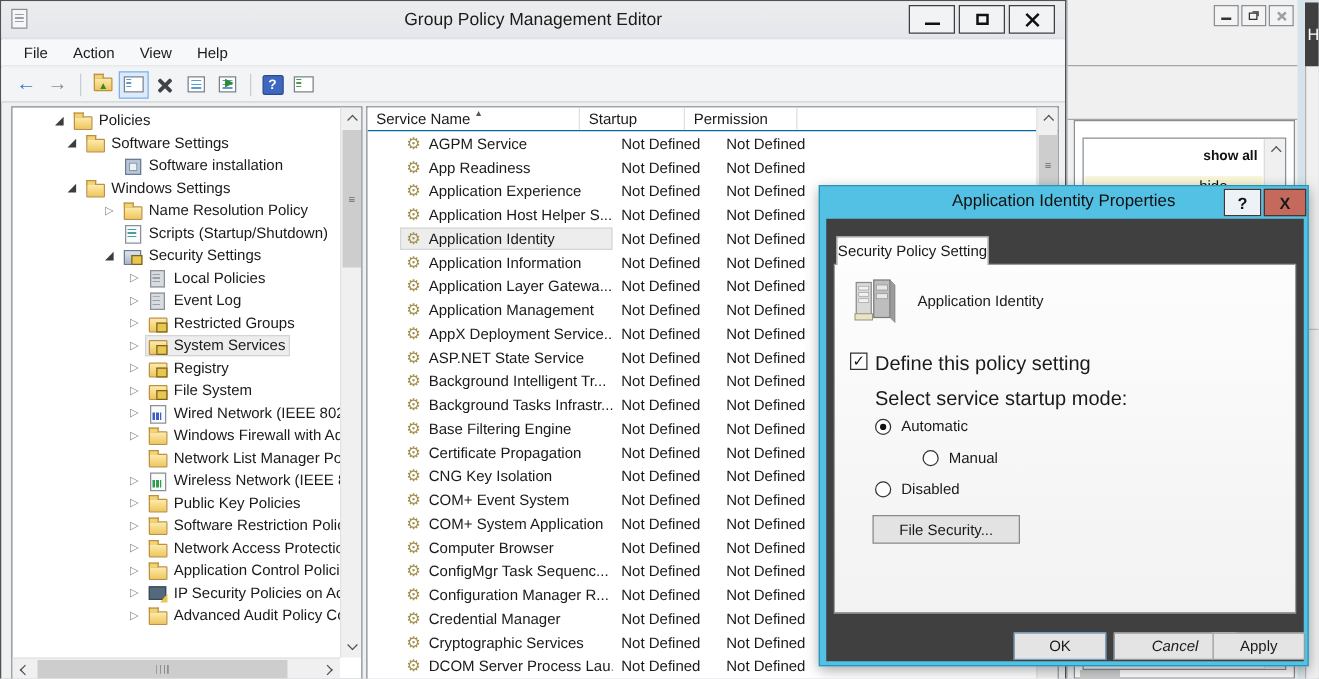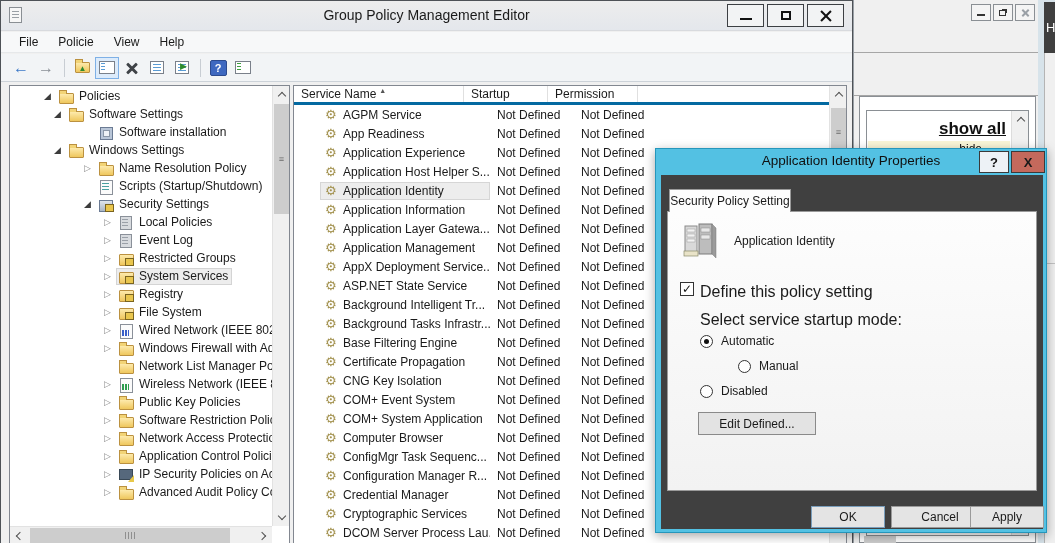--- a/index.html
+++ b/index.html
@@ -98,21 +98,21 @@
   .chev.right{transform:rotate(135deg);margin-right:3px;}
   .sthumb{position:absolute;left:1px;width:15px;background:#cdcdcd;display:flex;align-items:center;justify-content:center;
     color:#6a6a6a;font-size:9px;}
   .hscroll{position:absolute;left:0;right:0;bottom:0;height:17px;background:#f0f0f0;border-top:1px solid #e2e2e2;}
   .hthumb{position:absolute;top:1px;height:15px;background:#cdcdcd;}
   .hgrip{position:absolute;left:50%;top:4px;margin-left:-5px;width:10px;height:7px;
     background:repeating-linear-gradient(90deg,#8f8f8f 0 1px,transparent 1px 3px);}
 
   
   #list-pane{position:absolute;left:292px;top:84px;width:554px;height:459px;background:#fff;border:1px solid #828790;border-bottom:none;overflow:hidden;}
-  #list-header{display:flex;height:19px;border-bottom:3px solid #0369a1;background:#fff;font-size:12px;color:#1a1a1a;}
+  #list-header{display:flex;height:19px;border-bottom:1px solid #0369a1;background:#fff;font-size:12px;color:#1a1a1a;}
   .hcell{border-right:1px solid #e0e0e0;padding-left:7px;display:flex;align-items:center;}
   .hcell.c1{width:170px;} .hcell.c2{width:84px;} .hcell.c3{width:90px;}
   .sort-arrow{font-size:7px;color:#555;margin-left:3px;margin-bottom:8px;}
   .lrow{display:flex;align-items:center;height:19px;font-size:12px;color:#1a1a1a;white-space:nowrap;padding-left:26px;}
   .cell-name{width:170px;display:flex;align-items:center;padding-left:5px;overflow:hidden;height:18px;}
   .cell{width:84px;padding-left:7px;overflow:hidden;}
   .cell.perm{width:90px;}
   .gear{flex:0 0 15px;font-size:13px;line-height:1;color:#a3924f;margin-right:3px;}
   .gear::before{content:"⚙";}
   .lrow.sel .cell-name{background:#ededed;outline:1px solid #d6d6d6;outline-offset:-1px;}
@@ -121,21 +121,21 @@
   #bg-window{position:absolute;left:853px;top:0;width:202px;height:543px;background:#f0f0f0;border-left:1px solid #9aa0a6;}
   #bg-controls{position:absolute;left:115px;top:4px;display:flex;}
   .bgbtn{width:20px;height:17px;border:1px solid #8a8f94;background:#f4f4f4;margin-left:2px;position:relative;}
   .bgbtn .g-min{position:absolute;left:5px;bottom:4px;width:8px;height:2px;background:#333;}
   .bgbtn .g-rest{position:absolute;left:5px;top:5px;width:7px;height:6px;border:1px solid #333;background:#f4f4f4;box-shadow:2px -2px 0 -1px #333;}
   .bgbtn .g-x1,.bgbtn .g-x2{position:absolute;left:5px;top:7px;width:9px;height:2px;background:#9aa0a6;}
   .g-x1{transform:rotate(45deg);} .g-x2{transform:rotate(-45deg);}
   .bg-hline{position:absolute;left:0;height:1px;background:#a6a6a6;}
   #bg-white-panel{position:absolute;left:5px;top:96px;width:177px;height:447px;background:#fff;border:1px solid #8a8f94;}
   #bg-inner-panel{position:absolute;left:6px;top:13px;right:6px;bottom:6px;border:1px solid #8a8f94;background:#fff;overflow:hidden;}
-  #show-all-link{position:absolute;right:22px;top:8px;font-size:17px;font-weight:bold;text-decoration:underline;color:#111;}
+  #show-all-link{position:absolute;right:22px;top:8px;font-size:11px;font-weight:bold;color:#111;}
   #hide-row{position:absolute;left:1px;right:18px;top:30px;height:9px;background:#faf6d8;overflow:hidden;}
   #hide-link{position:absolute;right:28px;top:1px;font-size:12px;text-decoration:underline;color:#111;}
   #bg-inner-scroll{position:absolute;right:0;top:0;width:17px;bottom:0;background:#f0f0f0;border-left:1px solid #dcdcdc;}
   #bg-bottom-piece{position:absolute;left:10px;top:536px;width:32px;height:7px;background:#cdcdcd;}
   #right-strip{position:absolute;left:184px;top:0;width:18px;height:543px;background:#d7e3ea;}
   #dark-block{position:absolute;left:6px;top:2px;width:12px;height:51px;background:#3f3f3f;color:#fff;font-size:13px;
     display:flex;align-items:center;justify-content:flex-start;padding-left:2px;overflow:hidden;}
   #right-strip .pane{position:absolute;left:6px;top:53px;width:12px;bottom:0;background:#f0f0f0;border-left:1px solid #b4b4b4;}
   #right-strip .hline{position:absolute;left:6px;top:263px;width:12px;height:1px;background:#c2c2c2;}
 
@@ -161,21 +161,21 @@
   #define-label{position:absolute;left:32px;top:71px;font-size:16px;color:#1a1a1a;}
   #mode-label{position:absolute;left:32px;top:99px;font-size:16px;color:#1a1a1a;}
   .radio-row{position:absolute;left:32px;display:flex;align-items:center;gap:8px;font-size:12px;color:#1a1a1a;}
   .radio{width:13px;height:13px;border:1px solid #333;border-radius:50%;background:#fff;position:relative;}
   .radio.on::after{content:"";position:absolute;left:3px;top:3px;width:5px;height:5px;border-radius:50%;background:#111;}
   #edit-security-btn{position:absolute;left:30px;top:200px;width:118px;height:23px;background:#e3e3e3;border:1px solid #8a8a8a;
     font-size:12px;display:flex;align-items:center;justify-content:center;color:#1a1a1a;}
   .dlg-btn{position:absolute;top:331px;height:22px;background:#e4e4e4;border:1px solid #9a9a9a;font-size:12px;
     display:flex;align-items:center;justify-content:center;color:#1a1a1a;}
   #ok-btn{left:150px;width:74px;border-color:#7a9ebc;}
-  #cancel-btn{left:230px;width:98px;}
+  #cancel-btn{left:230px;width:98px;font-style:italic;}
   #apply-btn{left:309px;width:74px;}
 </style>
 </head>
 <body>
 
 <div id="screen">
 
   <div id="bg-window">
     <div id="bg-controls">
       <div class="bgbtn">
@@ -225,21 +225,21 @@
           </div>
         <div class="wbtn">
             <span class="g-close-a"></span>
             <span class="g-close-b"></span>
           </div>
       </div>
     </div>
 
     <div id="menubar">
       <span class="menu-item">File</span>
-      <span class="menu-item">Policie</span>
+      <span class="menu-item">Action</span>
       <span class="menu-item">View</span>
       <span class="menu-item">Help</span>
     </div>
 
     <div id="toolbar">
       <div class="tbtn">
           <span class="arrow-glyph" style="color:#3c78c8;">←</span>
         </div>
       <div class="tbtn">
           <span class="arrow-glyph" style="color:#8a8f96;">→</span>
@@ -750,21 +750,21 @@
             <div class="radio-row" style="top: 147px; padding-left: 38px;">
               <span class="radio off"></span>
               <span>Manual</span>
             </div>
 
             <div class="radio-row" style="top: 172px;">
               <span class="radio off"></span>
               <span>Disabled</span>
             </div>
           </div>
-        <div id="edit-security-btn">Edit Defined...</div>
+        <div id="edit-security-btn">File Security...</div>
       </div>
       <div class="dlg-btn" id="ok-btn">OK</div>
       <div class="dlg-btn" id="cancel-btn">Cancel</div>
       <div class="dlg-btn" id="apply-btn">Apply</div>
     </div>
   </div>
 
 </div>
 
 </body></html>

